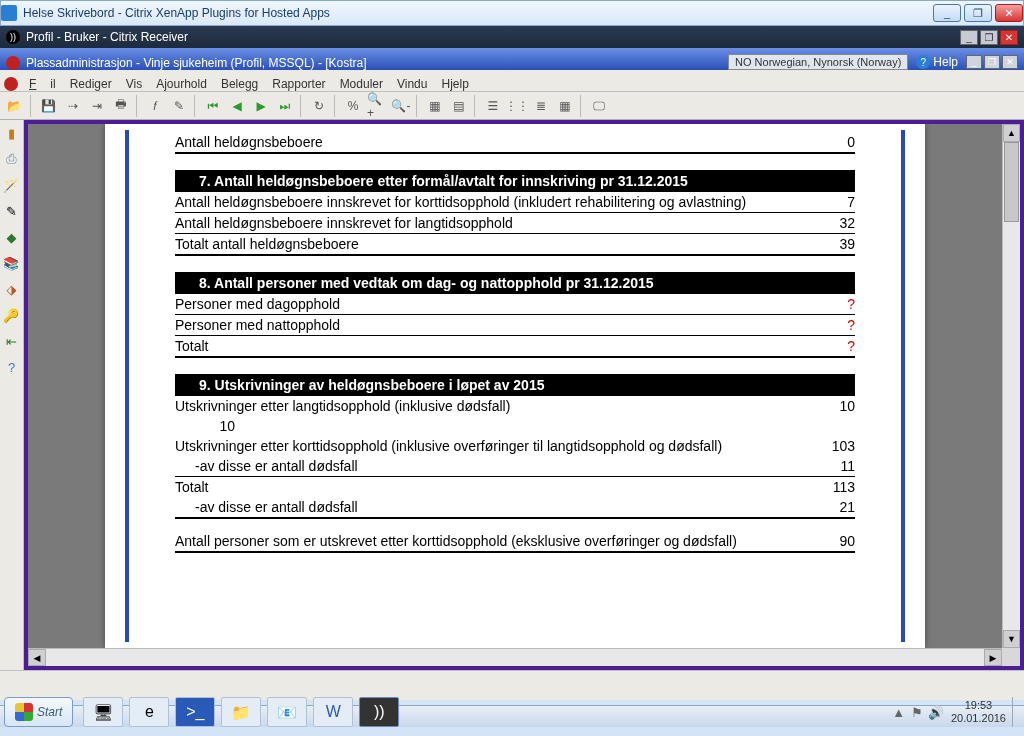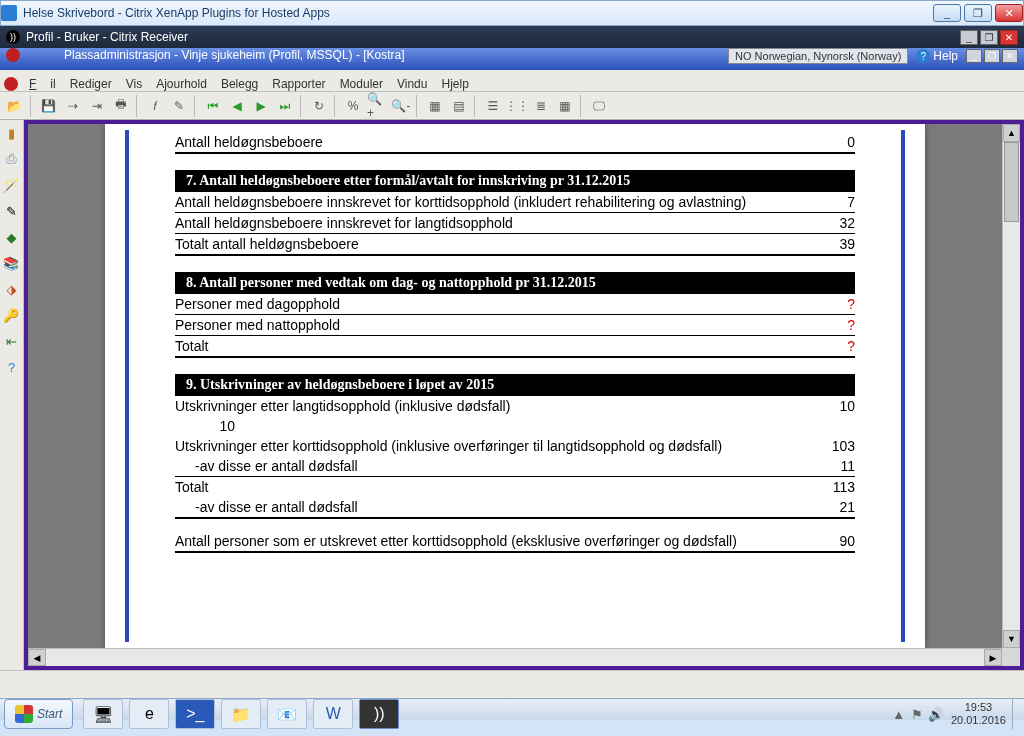--- a/index.html
+++ b/index.html
@@ -14,21 +14,21 @@
 .win-btn.close { background: linear-gradient(#f5a0a0,#d73434); color:#fff; border-color:#a02020; }
 
 
 .second-bar { height: 22px; background: linear-gradient(#2a3a52,#1e2a3c); color:#fff; display:flex; align-items:center; padding:0 6px; font-size:12px; position:relative;}
 .second-bar .ico2 { width:14px;height:14px;background:#000;border-radius:50%;margin-right:6px;color:#fff;display:flex;align-items:center;justify-content:center;font-size:9px;}
 .second-bar .win-btns2 { margin-left:auto; display:flex; gap:2px;}
 .second-bar .win-btns2 .wb { width:18px;height:15px;background:#c7cad2;border:1px solid #666;display:flex;align-items:center;justify-content:center;font-size:10px;color:#333;}
 .second-bar .win-btns2 .wb.close2 { background:#d73434;color:#fff;border-color:#a02020;}
 
 
-.third-bar { height: 22px; background: linear-gradient(#6a8fe6,#2a50b8); color:#fff; display:flex; align-items:flex-start; padding:0 6px; font-size:12px;gap:38px;}
+.third-bar { height: 22px; background: linear-gradient(#6a8fe6,#2a50b8); color:#fff; display:flex; align-items:flex-end; padding:0 6px; font-size:12px;}
 .third-bar .ico3 { width:14px;height:14px;background:#c02020;border-radius:50%;margin-right:6px;}
 .third-bar .right-area { margin-left:auto; display:flex; align-items:center; gap:8px;padding-left:28px;}
 .lang-box { background:#e0e6ee; color:#333; padding:1px 6px; border:1px solid #888; font-size:11px;}
 .help-box { display:flex;align-items:center;gap:3px;color:#fff;}
 .help-ico { width:14px;height:14px;background:#2a7fd4;border-radius:50%;color:#fff;display:flex;align-items:center;justify-content:center;font-size:10px;}
 .mdi-btns { display:flex; gap:2px;}
 .mdi-btns .mb { width:16px;height:14px;background:#d0d4dc;border:1px solid #666;display:flex;align-items:center;justify-content:center;font-size:9px;}
 
 
 .menu-bar { height: 22px; background:#eceae5; display:flex; align-items:flex-end; padding:0 4px; font-size:12px; color:#333; border-bottom:1px solid #c0c0c0;}
@@ -61,25 +61,25 @@
 .page-border { position:absolute; top:6px; bottom:6px; left:20px; width:4px; background:#2a4ab8;}
 .page-border.r { left:auto; right:20px;}
 .page-content { padding: 8px 70px 200px 70px; font-family: Arial, sans-serif;}
 
 .row { display:flex; border-bottom:1px solid #000; padding:2px 0; font-size:14px;}
 .row .lbl { flex:1; }
 .row .val { width:60px; text-align:right;}
 .row .val.red { color:#d00;}
 .row.noborder { border-bottom:none;}
 .row.thick { border-bottom:2px solid #000;}
-.section-hdr { background:#000; color:#fff; font-weight:bold; padding:3px 11px; font-size:14px; margin-top:16px;font-family:Liberation Serif, serif;}
+.section-hdr { background:#000; color:#fff; font-weight:bold; padding:3px 24px; font-size:14px; margin-top:16px;}
 .indent { padding-left:20px;}
 
 
-.taskbar { position:absolute; left:0; right:0; bottom:16px; height:22px; background:linear-gradient(#e8eef6,#c8d8ec); border-top:1px solid #8aa8c8; display:flex; align-items:flex-start; padding:0 4px;}
+.taskbar { position:absolute; left:0; right:0; bottom:9px; height:22px; background:linear-gradient(#e8eef6,#c8d8ec); border-top:1px solid #8aa8c8; display:flex; align-items:flex-end; padding:0 4px;}
 .start-btn { height:30px; padding:0 10px; border:1px solid #7a9ac8; border-radius:4px; background:linear-gradient(#f4f8fd,#d8e6f6); display:flex; align-items:center; gap:4px; font-size:12px; font-style:italic; color:#3a5a7a;}
 .start-logo { width:18px;height:18px; background: conic-gradient(#d63434 0 90deg,#34a834 90deg 180deg,#3468d6 180deg 270deg,#e6c634 270deg 360deg); border-radius:3px;}
 .task-icons { display:flex; gap:6px; margin-left:10px;}
 .task-ico { width:40px; height:30px; border:1px solid #b0c0d8; border-radius:2px; background:#e4ecf6; display:flex;align-items:center;justify-content:center;font-size:16px;}
 .task-ico.active { border:1px solid #6a8ac8; background:#d0e0f4;}
 .tray { margin-left:auto; display:flex; align-items:center; gap:6px; font-size:11px; color:#333;}
 .tray .clock { text-align:center; line-height:1.2;}
 .tray-ico { font-size:13px; color:#666;}
 </style>
 </head>

